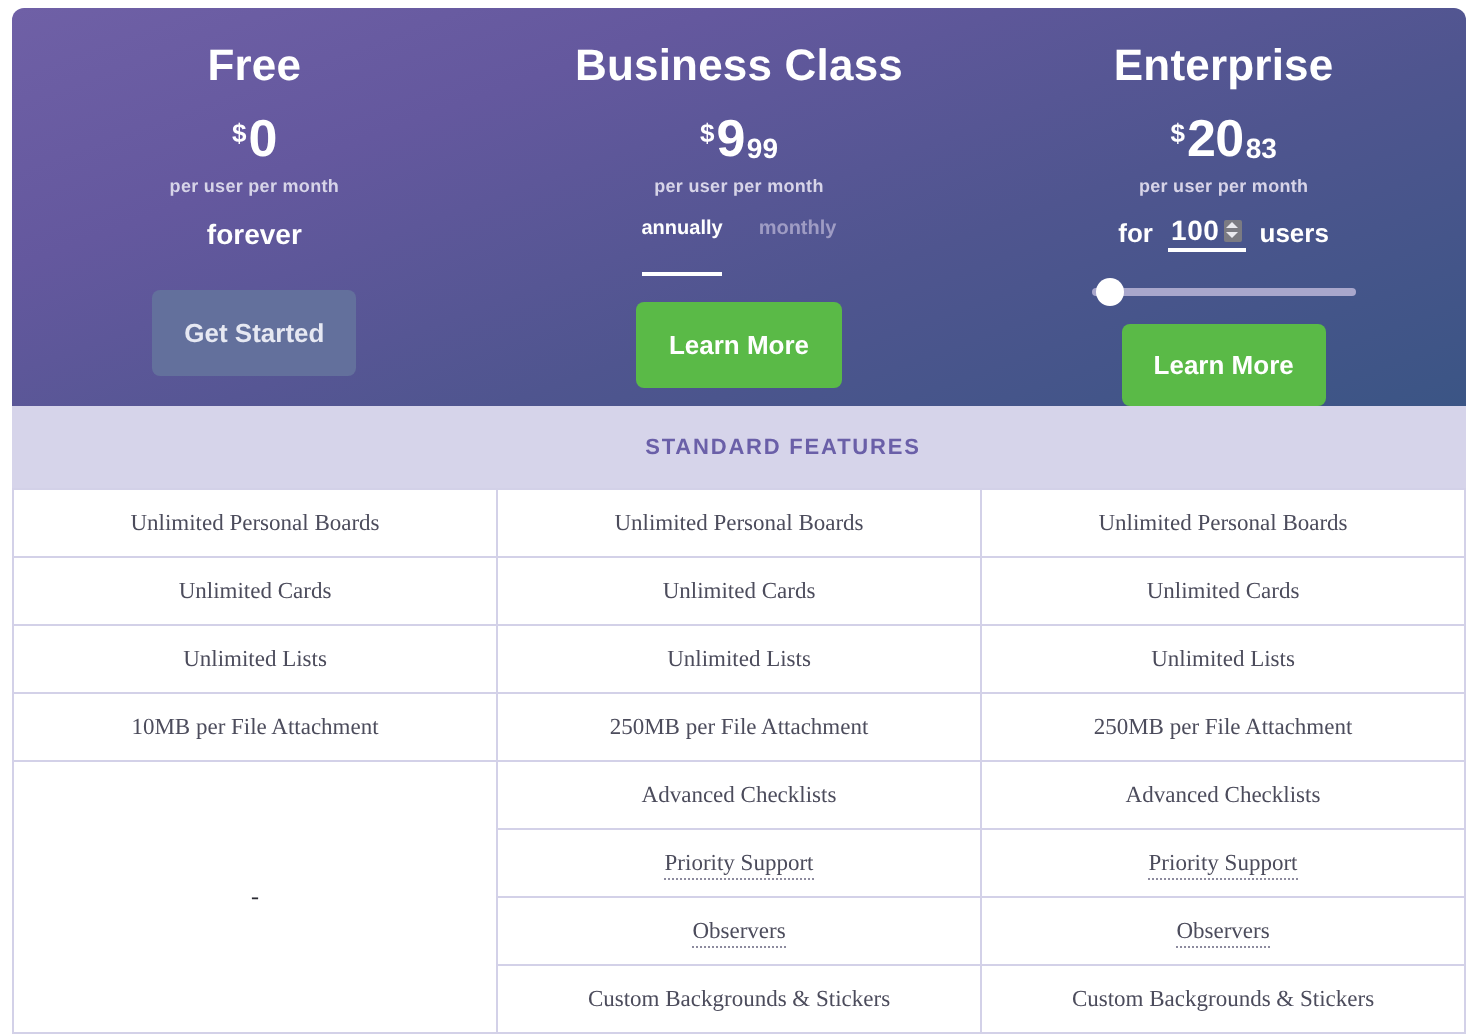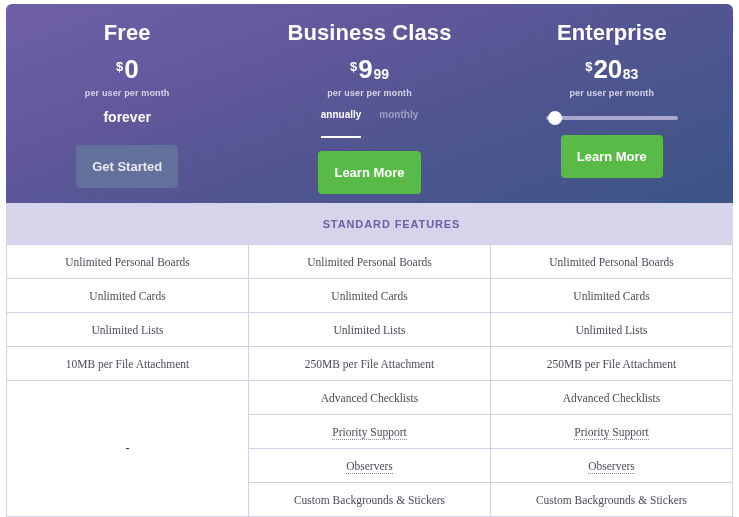--- a/index.html
+++ b/index.html
@@ -285,20 +285,31 @@
   </div>
 
   <div class="plan-col">
     <div class="plan-name">Enterprise</div>
     <div class="price-row">
       <span class="currency">$</span>
       <span class="amount">20</span>
       <span class="cents">83</span>
     </div>
     <div class="per-user">per user per month</div>
+    <div class="users-row">
+      <span>for</span>
+      <span class="users-input-wrap">
+        <span class="users-value">100</span>
+        <span class="spinner">
+          <i class="up"></i>
+          <i class="down"></i>
+        </span>
+      </span>
+      <span>users</span>
+    </div>
     <div class="slider">
       <div class="slider-track"></div>
       <div class="slider-thumb"></div>
     </div>
     <button class="btn btn-green enterprise">Learn More</button>
   </div>
 
 </div>
 
 <div class="features-band">

